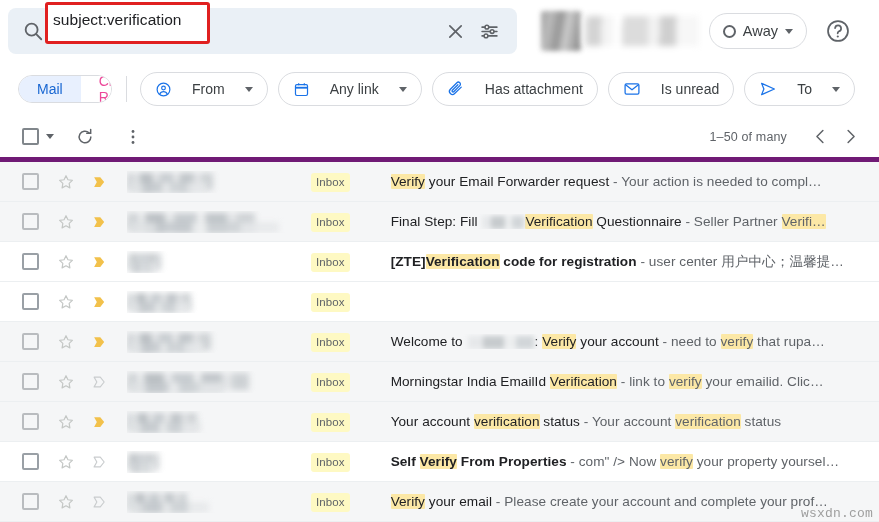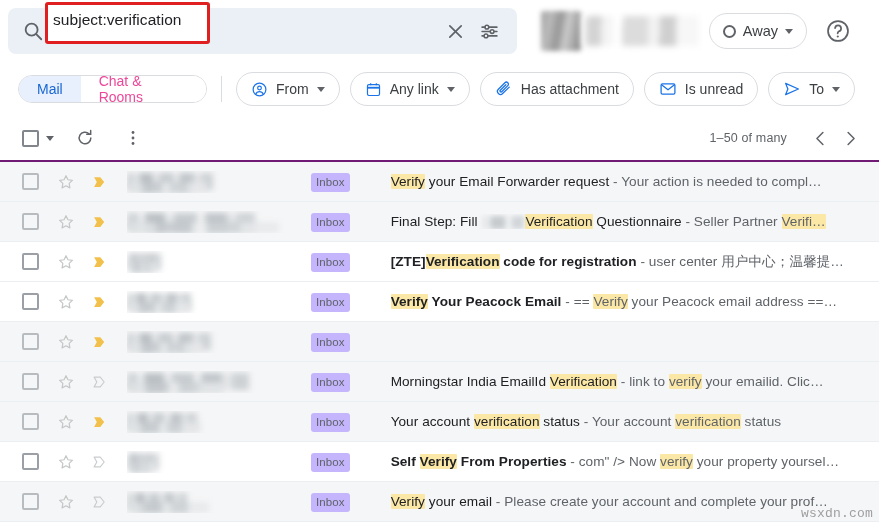--- a/index.html
+++ b/index.html
@@ -135,39 +135,39 @@
     font-size: 14px;
     color: #ec4899;
     background: #ffffff;
   }
   .seg-item.active { background: #e8f0fe; color: #1967d2; }
   .chip-divider {
     width: 1px; height: 26px; background: #dadce0;
     margin: 0 14px;
   }
   .chip {
-    display: flex; align-items: center; gap: 8px;
+    display: flex; align-items: center; gap: 20px;
     height: 34px;
     padding: 0 14px;
     border: 1px solid #dadce0;
     border-radius: 17px;
     font-size: 14px;
     color: #3c4043;
     margin-right: 10px;
     white-space: nowrap;
   }
   .chip .cicon { color: #1a73e8; display: flex; align-items: center; }
 
   
   .toolbar {
     height: 46px;
     display: flex;
     align-items: center;
     padding: 0 14px 0 22px;
-    border-bottom: 2px solid #701a75;
+    border-bottom: 5px solid #701a75;
   }
   .tb-checkbox {
     width: 17px; height: 17px;
     border: 2px solid #80868b;
     border-radius: 2px;
   }
   .tb-caret { margin-left: 7px; }
   .tb-icon {
     width: 34px; height: 34px;
     display: flex; align-items: center; justify-content: center;
@@ -218,21 +218,21 @@
     position: absolute; left: 2px; top: 11px; height: 11px;
     filter: blur(3.1px);
     background:
       linear-gradient(90deg, #dfe2e4 0 18%, #c3c8cc 18% 42%, #eceeef 42% 52%, #ccd1d4 52% 74%, #e6e8ea 74% 100%);
     opacity: .85;
   }
 
   .cell-label { flex: 0 0 auto; margin-left: 4px; }
   .inbox-chip {
     display: inline-block;
-    background: #c4b5fd;
+    background: #fef9c3;
     color: #5f6368;
     font-size: 11.5px;
     line-height: 15px;
     padding: 1.5px 5px 2px 5px;
     border-radius: 3px;
     letter-spacing: 0.1px;
   }
 
   .cell-subject {
     flex: 1 1 auto;
@@ -503,39 +503,39 @@
         <div class="cell-imp">
           <svg viewBox="0 0 24 24" width="18" height="18">
             <path d="M5.5 5.5h8.2l5.2 6.5-5.2 6.5H5.5l3.6-6.5z" fill="#f2c14b" stroke="none"></path>
           </svg>
         </div>
         <div class="cell-sender">
           <div class="sblur" style="width: 64px;"></div>
           <div class="sblur2" style="width: 62px;"></div>
         </div>
         <div class="cell-label"><span class="inbox-chip">Inbox</span></div>
-        <div class="cell-subject"><span class="subj hl">Verify</span><span class="subj"> Your Peacock Email</span><span class="snip"> - == </span><span class="snip hl">Verify</span><span class="snip"> your Peacock email address ==…</span></div>
       </div>
       <div class="mail-row">
         <div class="cell-check"></div>
         <div class="cell-star">
           <svg viewBox="0 0 24 24" width="18" height="18" fill="none" stroke="currentColor" stroke-width="1.6" stroke-linejoin="round">
             <path d="M12 3.6l2.6 5.4 5.9.8-4.3 4.1 1 5.9-5.2-2.8-5.2 2.8 1-5.9L3.5 9.8l5.9-.8z"></path>
           </svg>
         </div>
         <div class="cell-imp">
           <svg viewBox="0 0 24 24" width="18" height="18">
             <path d="M5.5 5.5h8.2l5.2 6.5-5.2 6.5H5.5l3.6-6.5z" fill="#f2c14b" stroke="none"></path>
           </svg>
         </div>
         <div class="cell-sender">
           <div class="sblur" style="width: 84px;"></div>
           <div class="sblur2" style="width: 74px;"></div>
         </div>
         <div class="cell-label"><span class="inbox-chip">Inbox</span></div>
+        <div class="cell-subject"><span class="subj">Welcome to </span><span class="inline-blur" style="width: 66px;"></span><span class="subj">: </span><span class="subj hl">Verify</span><span class="subj"> your account</span><span class="snip"> - need to </span><span class="snip hl">verify</span><span class="snip"> that rupa…</span></div>
       </div>
       <div class="mail-row">
         <div class="cell-check"></div>
         <div class="cell-star">
           <svg viewBox="0 0 24 24" width="18" height="18" fill="none" stroke="currentColor" stroke-width="1.6" stroke-linejoin="round">
             <path d="M12 3.6l2.6 5.4 5.9.8-4.3 4.1 1 5.9-5.2-2.8-5.2 2.8 1-5.9L3.5 9.8l5.9-.8z"></path>
           </svg>
         </div>
         <div class="cell-imp">
           <svg viewBox="0 0 24 24" width="18" height="18">

